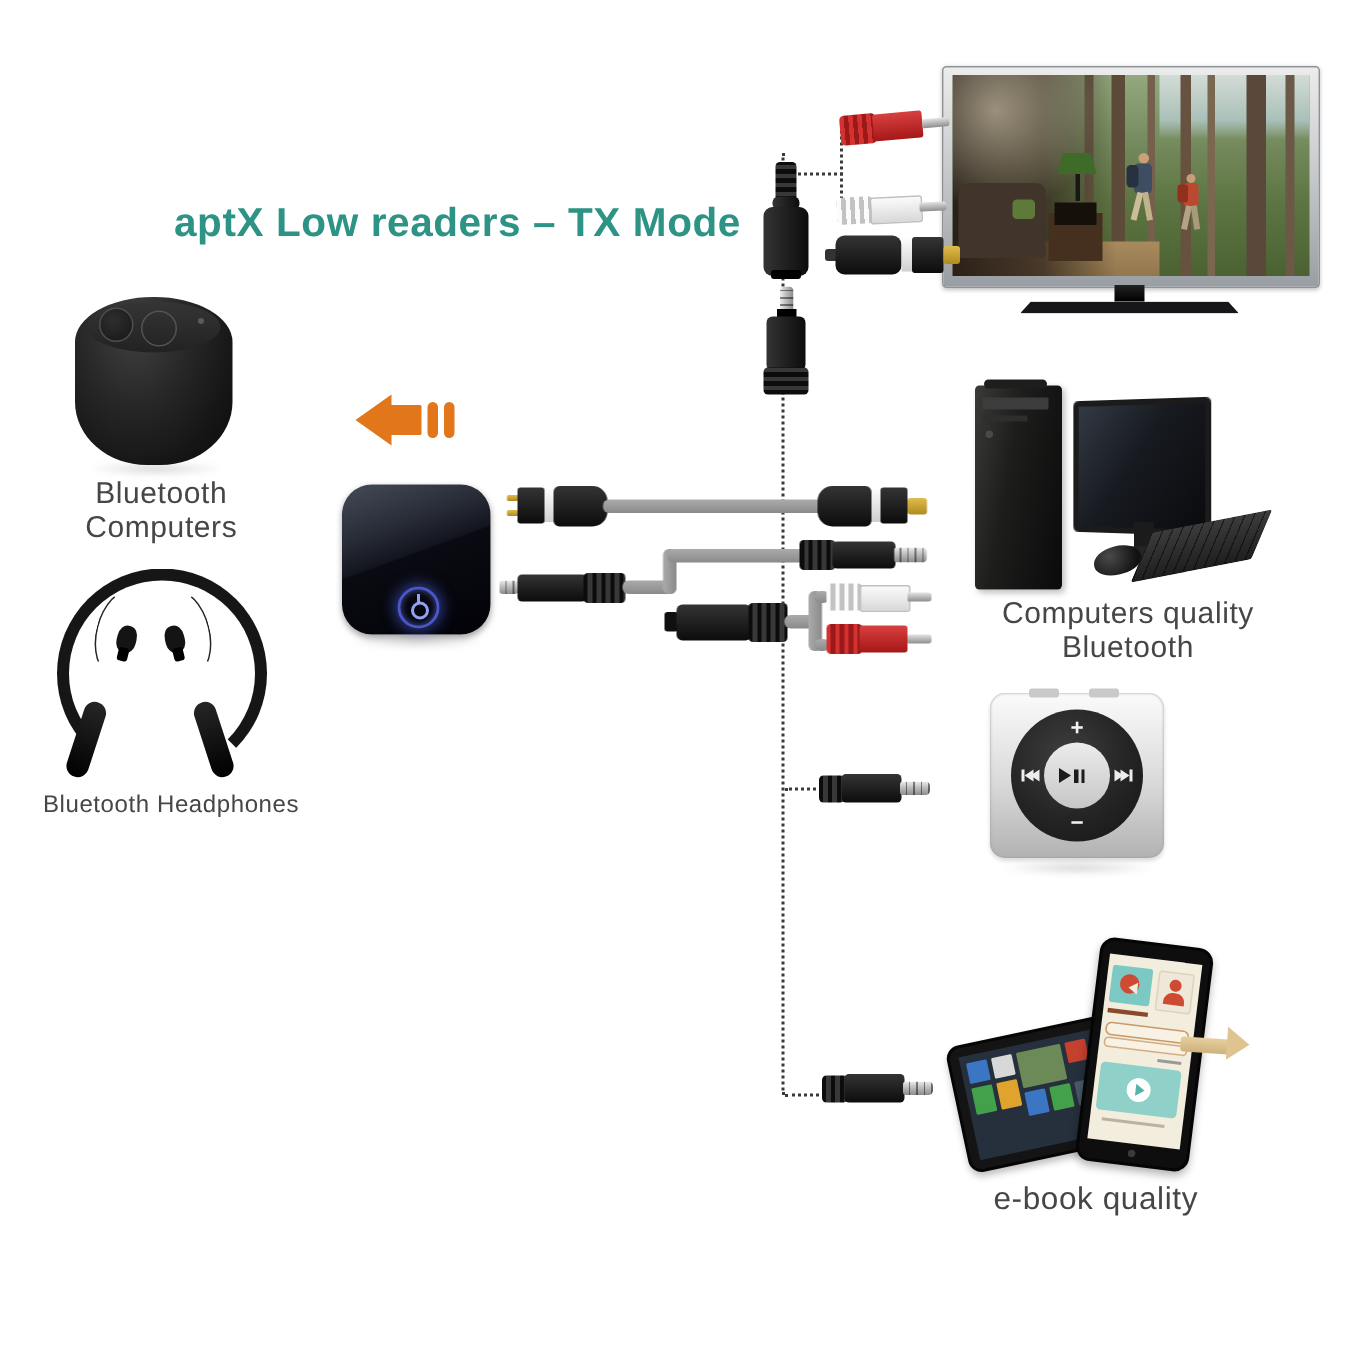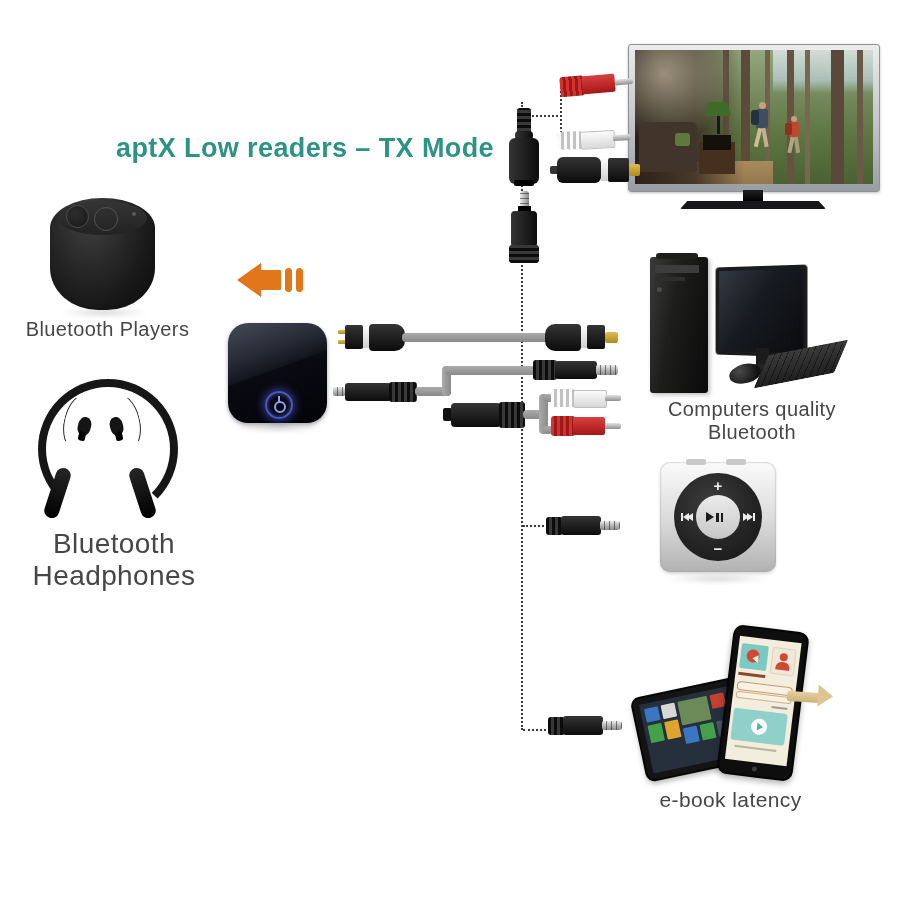--- a/index.html
+++ b/index.html
@@ -135,32 +135,32 @@
 
   <div class="abs" style="left:50px;top:198px;width:105px;height:112px;">
     <div class="spk-body">
       <div class="spk-top"></div>
       <div class="spk-btn1"></div>
       <div class="spk-btn2"></div>
       <div class="spk-dot"></div>
     </div>
   </div>
   <div class="abs shadow" style="left:58px;top:308px;width:92px;height:9px;"></div>
-  <div class="lbl" style="left:10px;top:318px;width:195px;font-size:20px;">Bluetooth Players</div>
+  <div class="lbl" style="left:10px;top:318px;width:195px;font-size:20px;">Bluetooth Computers</div>
 
   <div class="abs" style="left:30px;top:375px;width:150px;height:150px;">
     <div class="hp-band"></div>
     <div class="hp-end" style="left:20px;top:92px;transform:rotate(18deg);"></div>
     <div class="hp-end" style="left:105px;top:92px;transform:rotate(-18deg);"></div>
     <div class="hp-wire" style="left:34px;top:18px;transform:rotate(14deg);"></div>
     <div class="hp-wire" style="left:76px;top:18px;transform:rotate(-14deg) scaleX(-1);"></div>
     <div class="hp-bud" style="left:48px;top:42px;transform:rotate(14deg);"></div>
     <div class="hp-bud" style="left:80px;top:42px;transform:rotate(-14deg);"></div>
   </div>
-  <div class="lbl" style="left:0px;top:528px;width:228px;font-size:28px;">Bluetooth Headphones</div>
+  <div class="lbl" style="left:0px;top:528px;width:228px;font-size:16px;">Bluetooth Headphones</div>
 
   <div class="abs" style="left:237px;top:258px;width:70px;height:44px;">
     <div class="abs arr-head" style="left:0;top:5px;"></div>
     <div class="abs arr-shaft" style="left:22px;top:12px;width:22px;height:20px;"></div>
     <div class="abs arr-bar" style="left:48px;top:10px;width:7px;height:24px;"></div>
     <div class="abs arr-bar" style="left:59px;top:10px;width:7px;height:24px;"></div>
   </div>
 
   <div class="abs tx" style="left:228px;top:323px;">
     <div class="abs pwr-btn" style="left:37px;top:68px;">
@@ -373,15 +373,15 @@
             <span style="position:absolute;left:6px;top:4px;width:0;height:0;border-top:4px solid transparent;border-bottom:4px solid transparent;border-left:6px solid #55b2a8;"></span>
           </div>
         </div>
         <div class="abs" style="left:8px;top:109px;width:42px;height:2px;background:#b9b2a0;"></div>
       </div>
       <div class="abs" style="left:33px;bottom:4px;width:5px;height:5px;border-radius:50%;background:#3a3a3a;"></div>
     </div>
     <div class="abs tan-arrow-bar" style="left:152px;top:66px;width:34px;height:10px;transform:rotate(4deg);"></div>
     <div class="abs tan-arrow-head" style="left:183px;top:59px;transform:rotate(4deg);"></div>
   </div>
-  <div class="lbl" style="left:628px;top:788px;width:205px;font-size:21px;">e-book latency</div>
+  <div class="lbl" style="left:628px;top:788px;width:205px;font-size:21px;">e-book quality</div>
 
 </div>
 
 </body></html>

